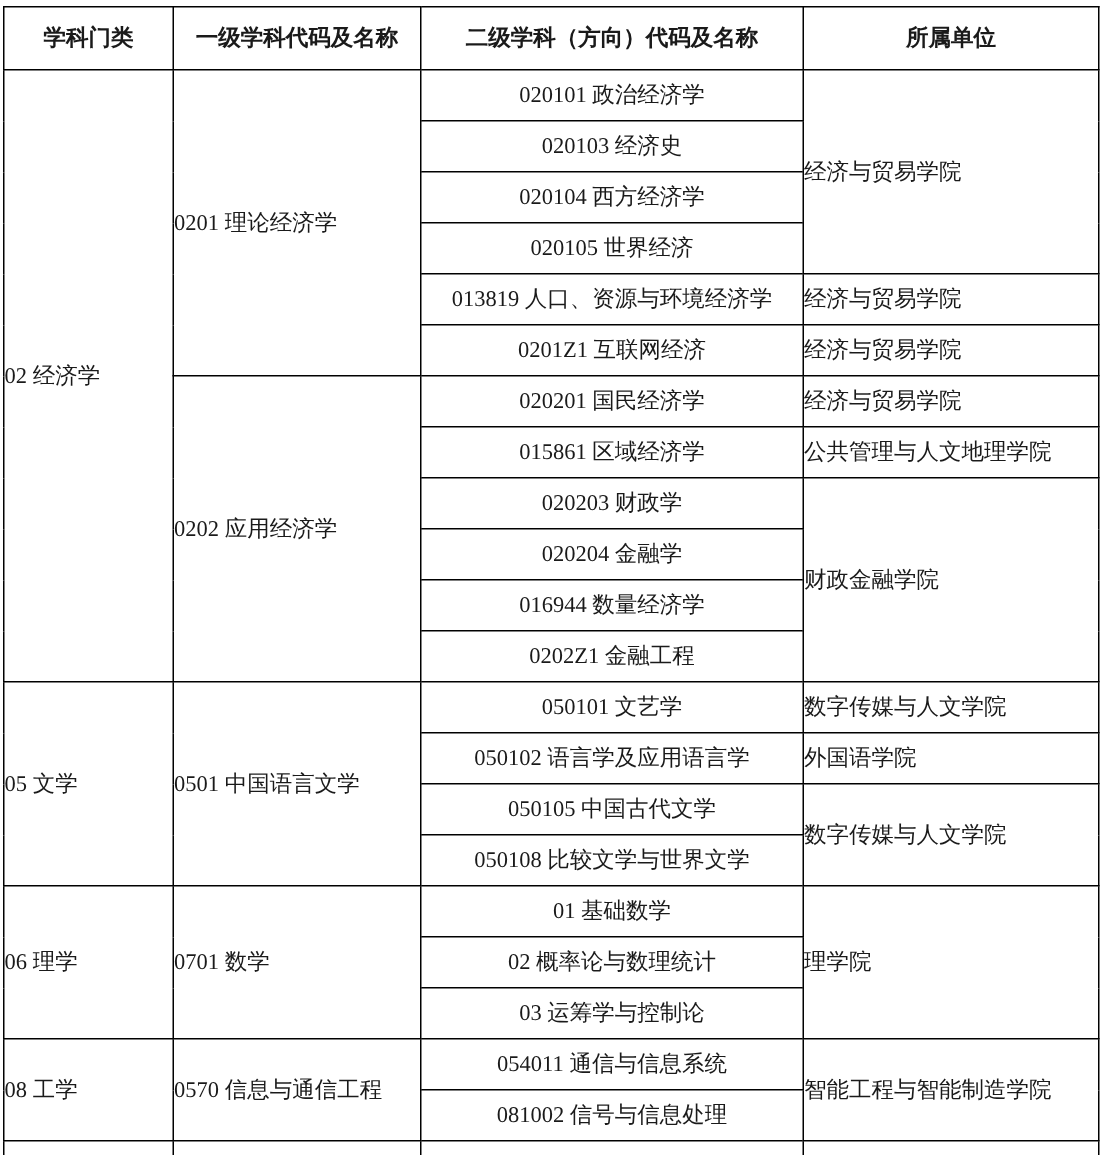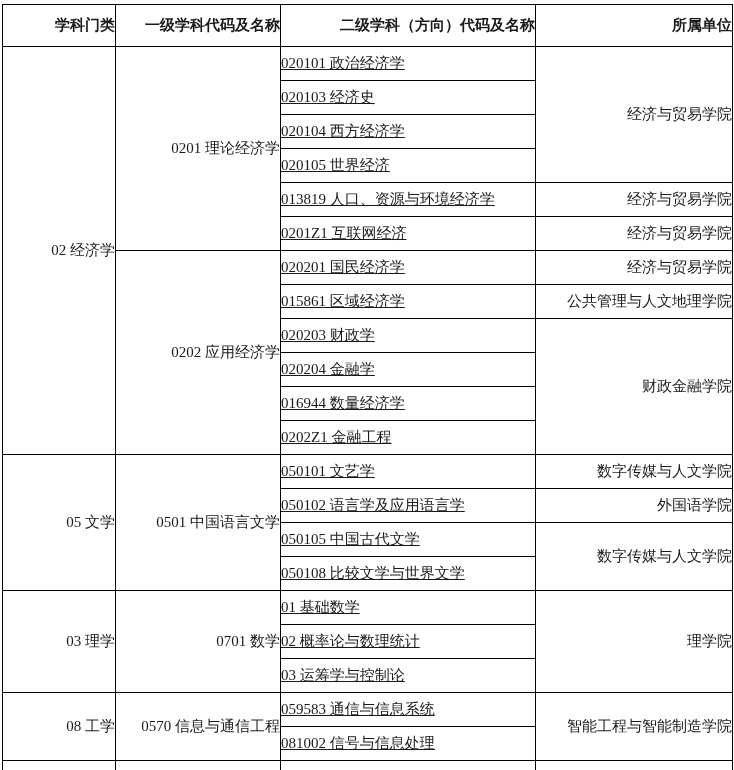--- a/index.html
+++ b/index.html
@@ -25,35 +25,34 @@
     border: 1px solid #000000;
     font-size: 15px;
     overflow: hidden;
     white-space: nowrap;
     padding: 0;
     vertical-align: middle;
   }
   .disc-table th {
     height: 41px;
     font-weight: bold;
-    text-align: right;
+    text-align: center;
     font-family: "Liberation Serif", "DejaVu Serif", serif;
   }
   .disc-table td {
     height: 33px;
   }
   .cell-category,
   .cell-first,
   .cell-unit {
-    text-align: right;
+    text-align: left;
   }
   .cell-second {
-    text-align: left;
+    text-align: center;
     padding-left: 9px;
-    text-decoration: underline;
   }
   tr.partial-row td {
     height: 20px;
     border-bottom: none;
   }
 </style>
 </head>
 <body>
 
 <table class="disc-table">
@@ -128,35 +127,35 @@
         <td class="cell-unit" rowspan="1">外国语学院</td>
       </tr>
       <tr>
         <td class="cell-second">050105 中国古代文学</td>
         <td class="cell-unit" rowspan="2">数字传媒与人文学院</td>
       </tr>
       <tr>
         <td class="cell-second">050108 比较文学与世界文学</td>
       </tr>
       <tr>
-        <td class="cell-category" rowspan="3">03 理学</td>
+        <td class="cell-category" rowspan="3">06 理学</td>
         <td class="cell-first" rowspan="3">0701 数学</td>
         <td class="cell-second">01 基础数学</td>
         <td class="cell-unit" rowspan="3">理学院</td>
       </tr>
       <tr>
         <td class="cell-second">02 概率论与数理统计</td>
       </tr>
       <tr>
         <td class="cell-second">03 运筹学与控制论</td>
       </tr>
       <tr>
         <td class="cell-category" rowspan="2">08 工学</td>
         <td class="cell-first" rowspan="2">0570 信息与通信工程</td>
-        <td class="cell-second">059583 通信与信息系统</td>
+        <td class="cell-second">054011 通信与信息系统</td>
         <td class="cell-unit" rowspan="2">智能工程与智能制造学院</td>
       </tr>
       <tr>
         <td class="cell-second">081002 信号与信息处理</td>
       </tr>
       <tr class="partial-row">
         <td></td>
         <td></td>
         <td></td>
         <td></td>

